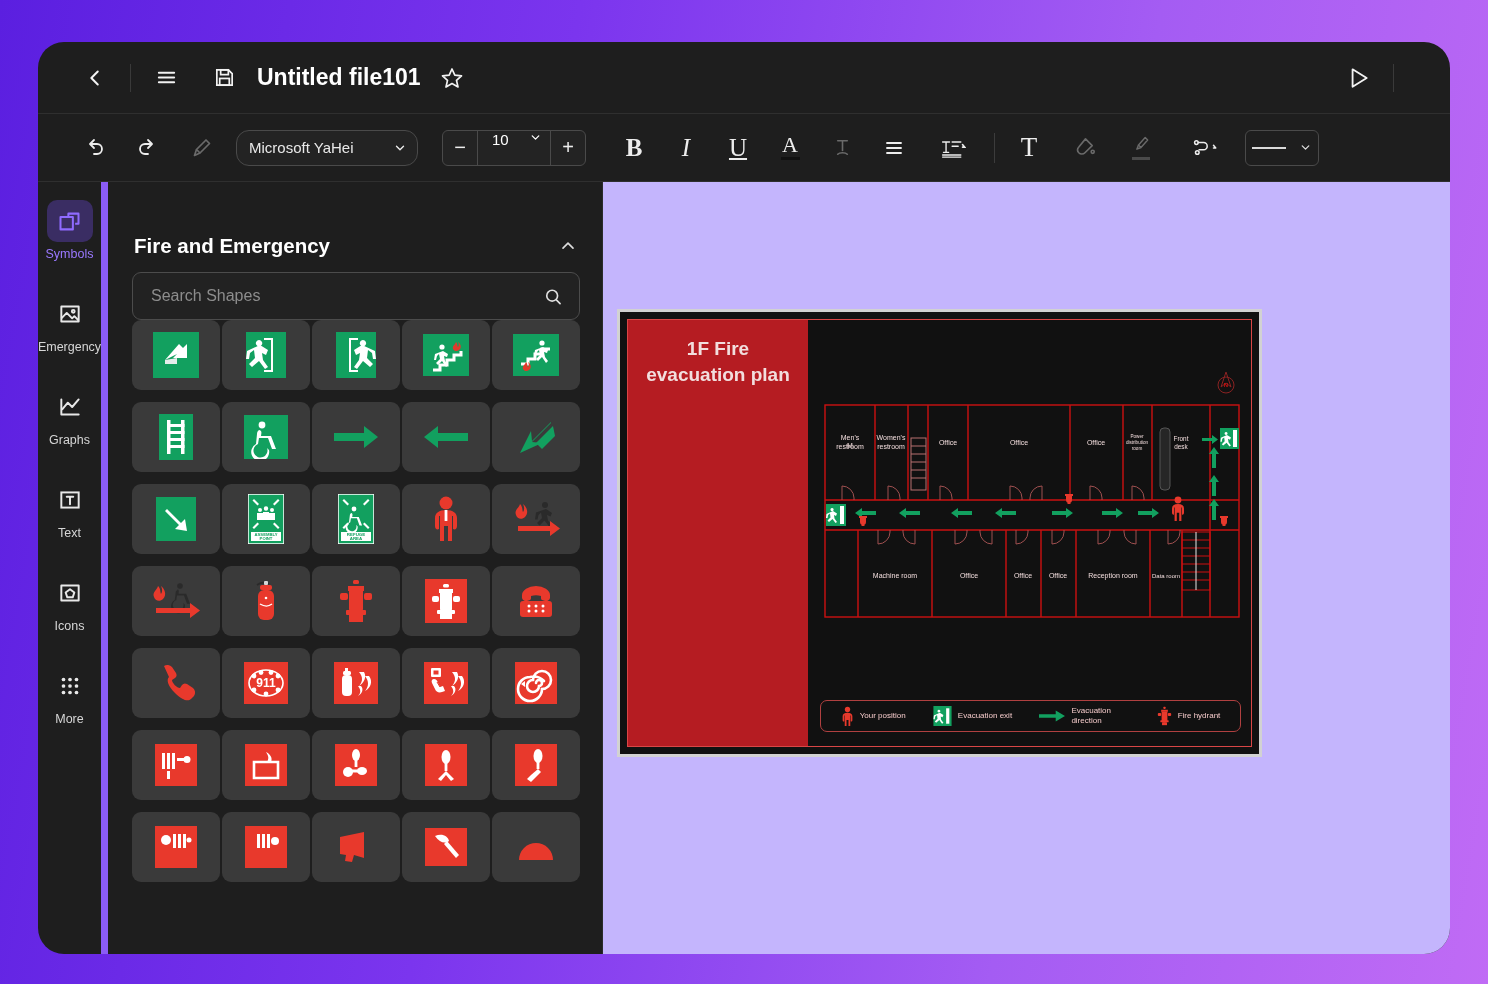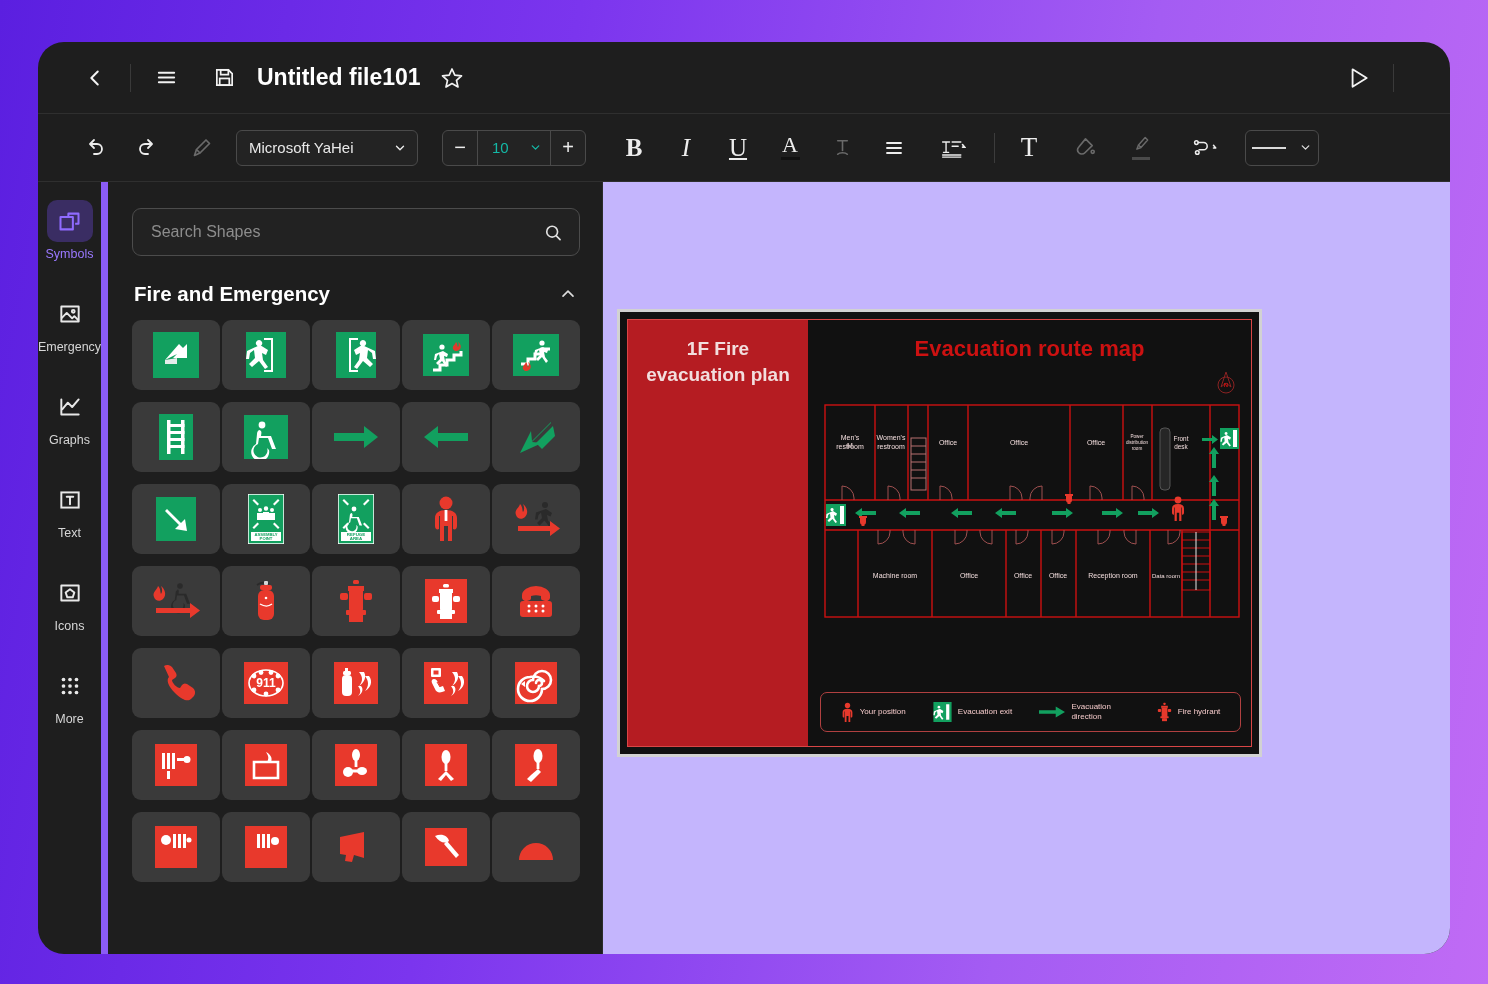--- a/index.html
+++ b/index.html
@@ -52,41 +52,41 @@
     width: 40px; height: 40px;
     display: flex; align-items: center; justify-content: center;
     color: #ededed; cursor: pointer; border-radius: 5px;
     flex: 0 0 auto;
   }
   .tool.dim { color: #6a6a6a; }
   .tool.wide { width: 54px; }
   .tl-sep { width: 1px; height: 30px; background: #3c3c3c; margin: 0 12px; }
   .font-select {
     height: 36px; min-width: 182px;
-    border: 1px solid #4a4a4a; border-radius: 6px;
+    border: 1px solid #4a4a4a; border-radius: 13px;
     background: #232323; color: #e9e9e9;
     display: flex; align-items: center; justify-content: space-between;
     padding: 0 10px 0 12px; font-size: 15px; cursor: pointer;
     margin-left: 12px;
   }
   .size-group {
     height: 36px; display: flex; align-items: center;
     border: 1px solid #4a4a4a; border-radius: 6px; overflow: hidden;
     margin-left: 22px; background: #232323;
   }
   .size-btn {
     width: 34px; height: 100%;
     display: flex; align-items: center; justify-content: center;
     color: #ededed; font-size: 20px; cursor: pointer;
   }
   .size-val {
     width: 74px; height: 100%;
     border-left: 1px solid #4a4a4a; border-right: 1px solid #4a4a4a;
-    display: flex; align-items: center; justify-content: space-between;
-    padding: 0 8px 0 14px; color: #14b8a6; font-size: 15px; cursor: pointer;
+    display: flex; align-items: flex-start; justify-content: space-between;
+    padding: 0 8px 0 14px; color: #ffffff; font-size: 15px; cursor: pointer;
   }
   .line-select {
     height: 36px; width: 74px;
     border: 1px solid #4a4a4a; border-radius: 6px;
     display: flex; align-items: center; justify-content: space-around;
     margin-left: 12px; cursor: pointer; color: #ddd;
   }
   .line-select .ln { width: 34px; height: 2px; background: #d9d9d9; }
 
   
@@ -186,21 +186,21 @@
   }
   #map-title {
     color: #cc1111; font-weight: bold; font-size: 22px;
     text-align: center; margin: 8px 0 0 0;
   }
   #compass { position: absolute; right: 12px; top: 50px; }
   #floorplan {
     position: absolute; left: 12px; top: 80px; right: 10px; height: 222px;
   }
   #legend {
-    position: absolute; left: 12px; right: 10px; bottom: 14px; height: 40px;
+    position: absolute; left: 12px; right: 10px; bottom: 14px; height: 32px;
     border: 1px solid #b04040; border-radius: 7px;
     display: flex; align-items: center; justify-content: space-around;
     padding: 0 6px;
   }
   .legend-item { display: flex; align-items: center; gap: 6px; }
   .legend-text { color: #f3c9c9; font-size: 8px; line-height: 1.2; max-width: 58px; }
 </style>
 </head>
 <body>
 
@@ -411,32 +411,32 @@
             <circle cx="6" cy="18" r="1.7"></circle>
               <circle cx="12" cy="18" r="1.7"></circle>
               <circle cx="18" cy="18" r="1.7"></circle>
           </svg>
         </div>
         <div class="rail-label">More</div>
       </div>
     </div>
 
     <div id="shapes-panel">
+      <div id="cat-header">
+        <div id="cat-title">Fire and Emergency</div>
+        <svg width="20" height="20" viewBox="0 0 24 24" fill="none" stroke="#dcdcdc" stroke-width="2" stroke-linecap="round" stroke-linejoin="round">
+            <polyline points="6 14.5 12 8.5 18 14.5"></polyline>
+          </svg>
+      </div>
+
       <div id="search-box">
         <input id="search-input" type="text" placeholder="Search Shapes" style="">
         <svg width="21" height="21" viewBox="0 0 24 24" fill="none" stroke="#e0e0e0" stroke-width="2" stroke-linecap="round">
             <circle cx="11" cy="11" r="6.5"></circle>
             <line x1="16" y1="16" x2="20.5" y2="20.5"></line>
-          </svg>
-      </div>
-
-      <div id="cat-header">
-        <div id="cat-title">Fire and Emergency</div>
-        <svg width="20" height="20" viewBox="0 0 24 24" fill="none" stroke="#dcdcdc" stroke-width="2" stroke-linecap="round" stroke-linejoin="round">
-            <polyline points="6 14.5 12 8.5 18 14.5"></polyline>
           </svg>
       </div>
 
       <div id="shape-grid">
 
         <div class="shape-cell">
           <svg width="46" height="46" viewBox="0 0 46 46">
               <rect width="46" height="46" fill="#12a05f"></rect>
               <path d="M12 28 L26 12 L30 16 L34 12 L34 26 L20 26 L24 22 Z" fill="#fff"></path>
               <path d="M12 28 L12 32 L24 32 L24 26" fill="#e4ecea"></path>
@@ -792,21 +792,20 @@
     <div id="canvas-area">
 
       <div id="poster">
         <div id="poster-inner">
 
           <div id="poster-left">
             <div id="poster-title">1F Fire evacuation plan</div>
           </div>
 
           <div id="poster-right">
-            <div id="map-title">Evacuation route map</div>
 
             <svg id="compass" width="26" height="26" viewBox="0 0 26 26">
               <circle cx="13" cy="15" r="8" fill="none" stroke="#8a2222" stroke-width="1"></circle>
               <path d="M13 2 L18 17 L13 13 L8 17z" fill="none" stroke="#8a2222" stroke-width="1"></path>
               <text x="13" y="17" font-size="6" fill="#cc1111" font-family="sans-serif" font-weight="bold" text-anchor="middle">N</text>
             </svg>
 
             <svg id="floorplan" viewBox="0 0 424 222" preserveAspectRatio="none">
               <g stroke="#cc1111" stroke-width="1.4" fill="none">
 

